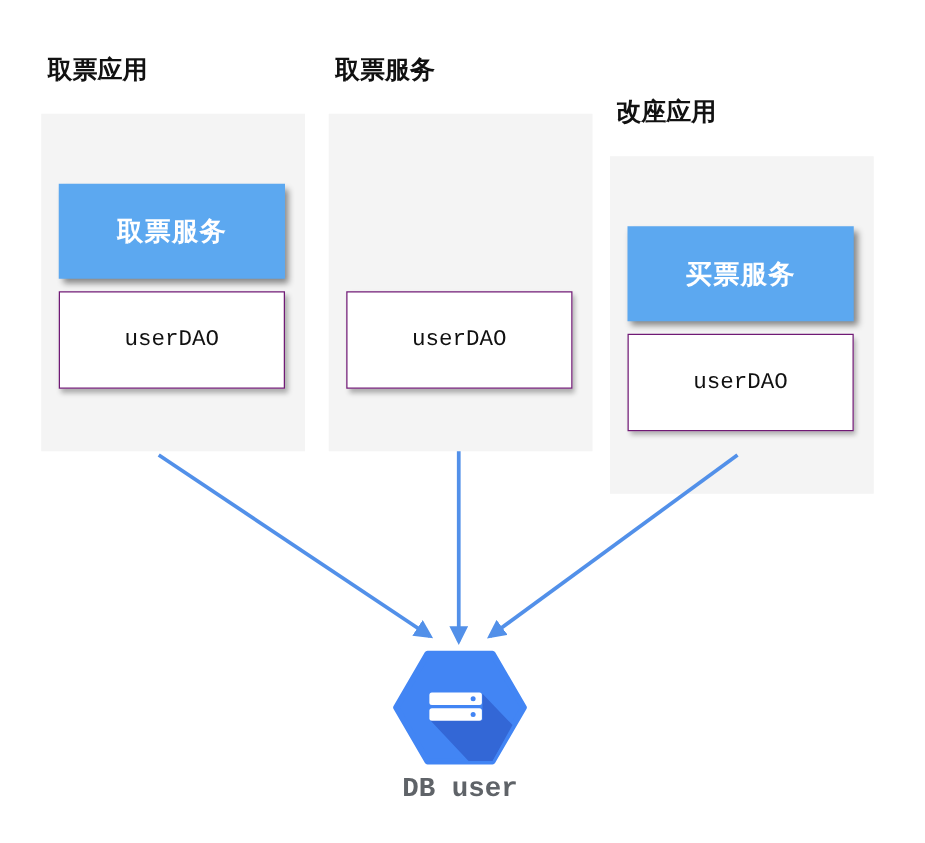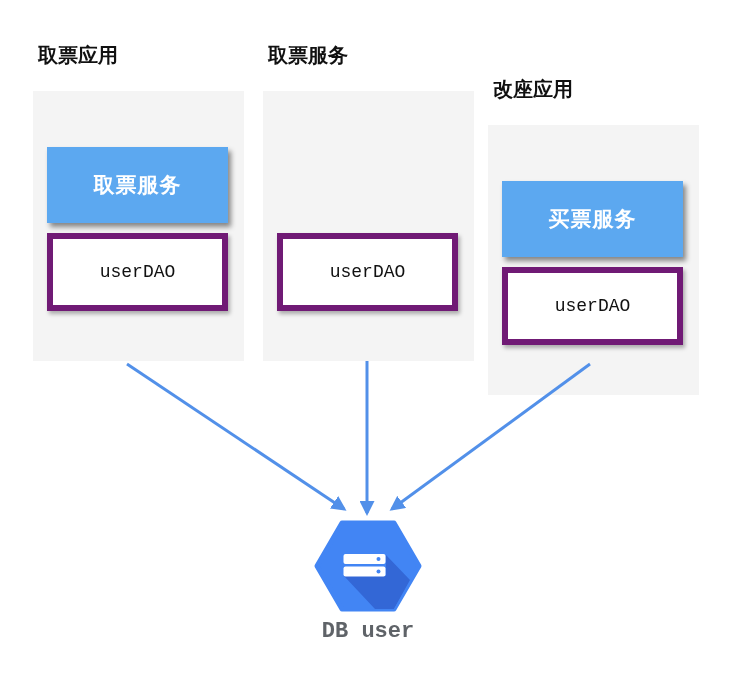--- a/index.html
+++ b/index.html
@@ -40,21 +40,21 @@
     color: #ffffff;
     font-size: 21px;
     font-weight: bold;
     letter-spacing: 1px;
   }
   .dao-box {
     position: absolute;
     left: 14px; top: 233px;
     width: 181px; height: 78px;
     background: #ffffff;
-    border: 6px solid #701a75;
+    border: 1px solid #701a75;
     box-shadow: 2px 3px 4px rgba(0,0,0,0.3);
     box-sizing: border-box;
     display: flex; align-items: center; justify-content: center;
     color: #111111;
     font-size: 18px;
   }
   #arrow-layer {
     position: absolute;
     left: 0; top: 0;
     width: 740px; height: 674px;

